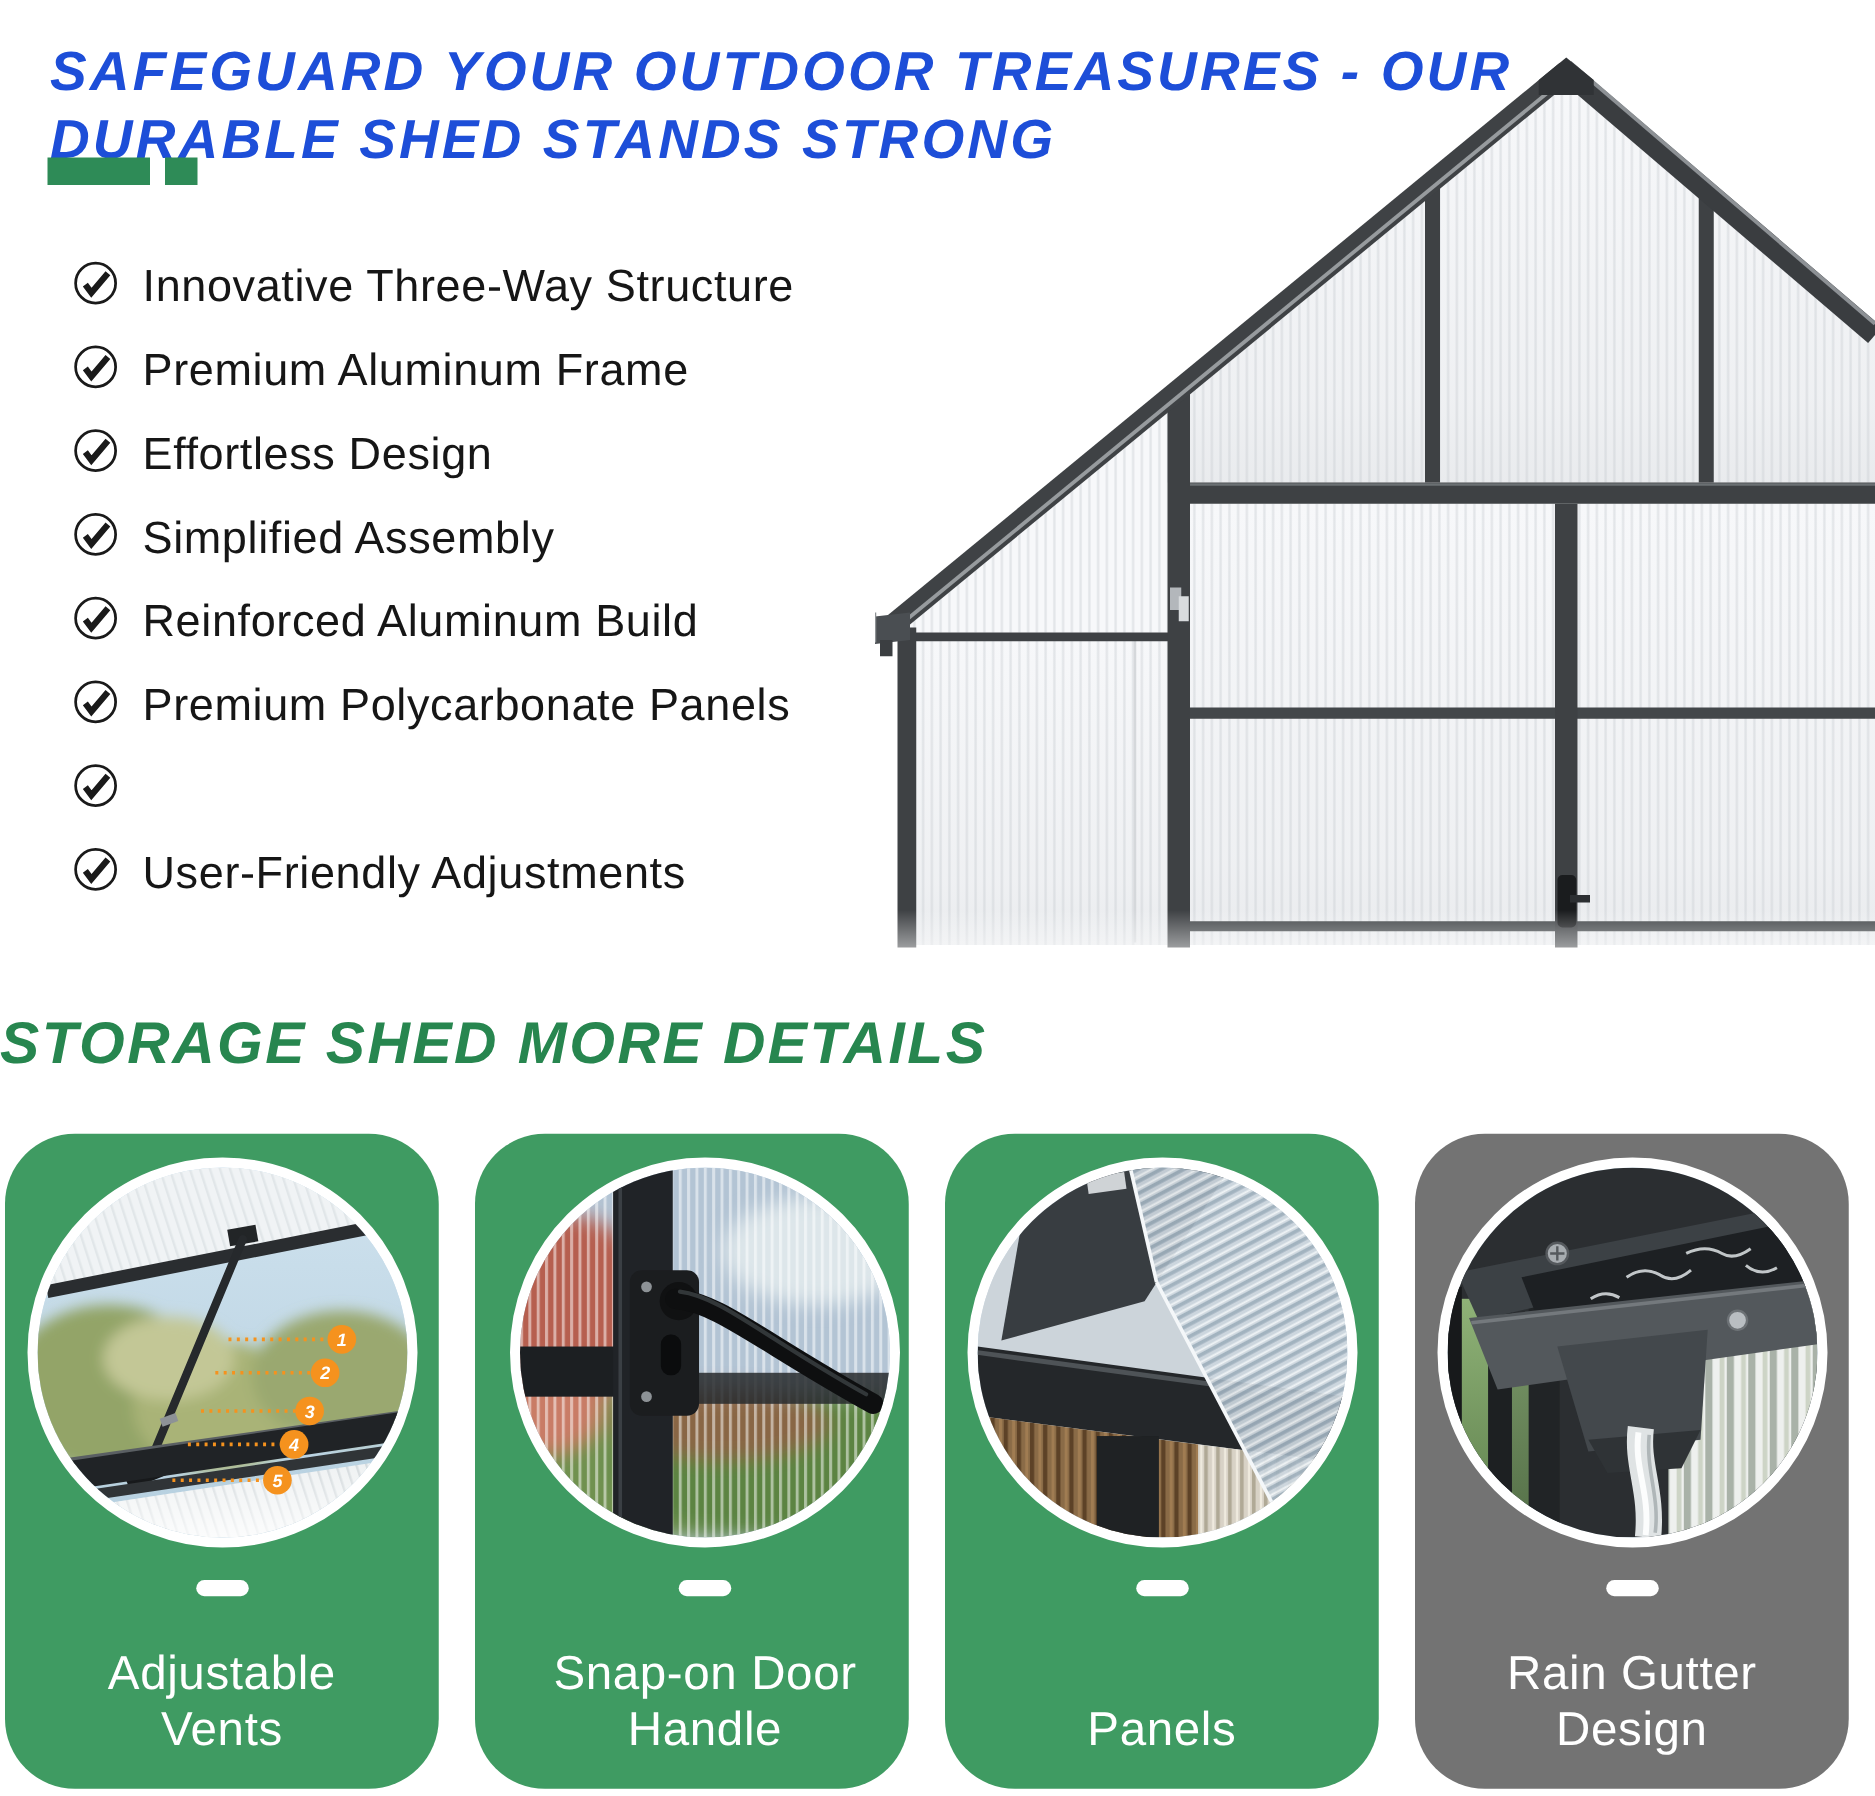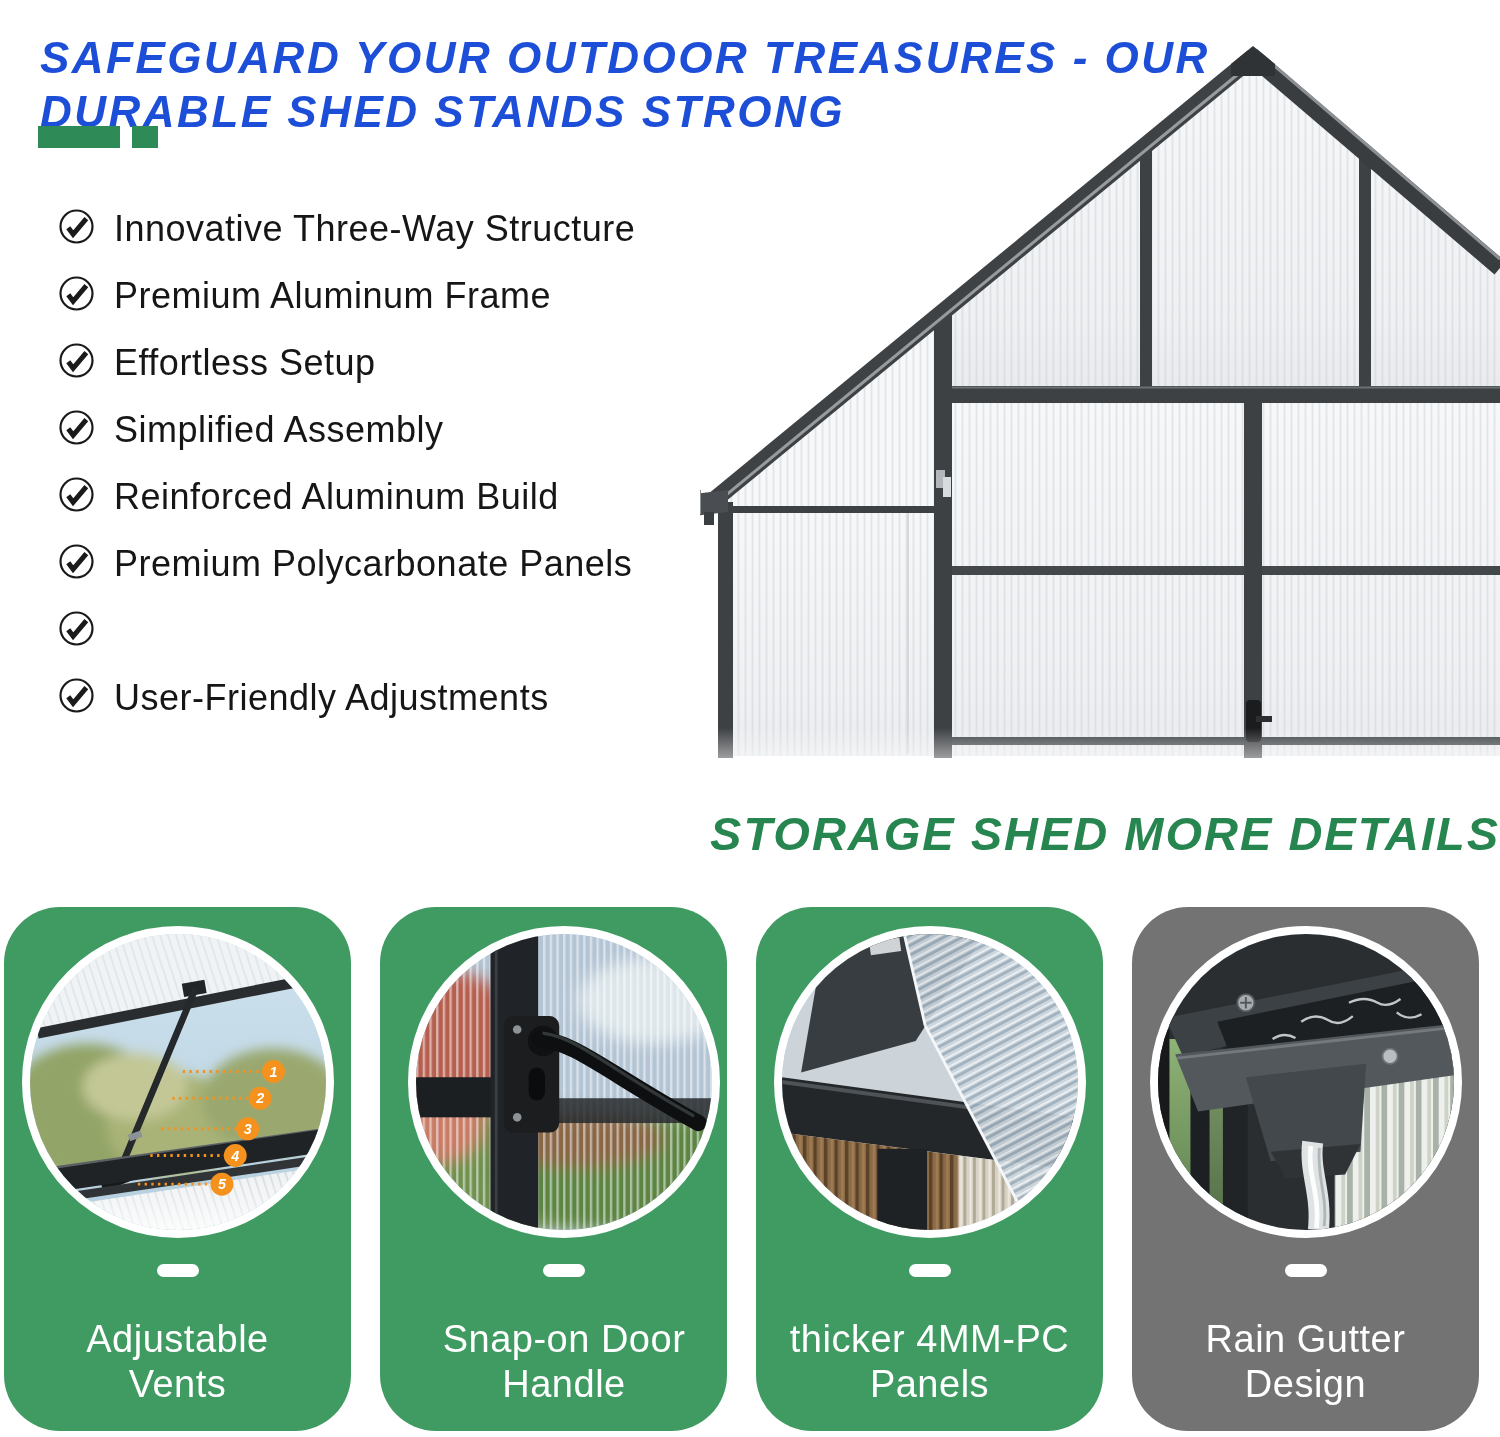--- a/index.html
+++ b/index.html
@@ -21,21 +21,21 @@
   
   .features{position:absolute;left:58px;top:208px;list-style:none;margin:0;padding:0;}
   .feature-item{display:flex;height:67px;}
   .check-icon{width:37px;height:37px;flex:0 0 37px;margin-right:19px;}
   .feature-text{font-size:36px;color:#161616;letter-spacing:0.5px;white-space:nowrap;}
   
   .hero{position:absolute;left:700px;top:40px;width:800px;height:750px;}
   .hero svg{display:block;width:800px;height:750px;}
   
   .details-heading{
-    position:absolute;left:0;top:806px;width:1500px;text-align:right;
+    position:absolute;left:0;top:806px;width:1500px;text-align:left;
     font-style:italic;font-weight:bold;font-size:47px;letter-spacing:2px;
   }
   
   .cards{position:absolute;left:4px;top:907px;width:1492px;display:flex;}
   .feature-card{
     width:347px;height:524px;border-radius:56px;margin-right:29px;
     box-sizing:border-box;padding-top:19px;text-align:center;flex:0 0 347px;
   }
   .feature-card:last-child{margin-right:0;}
   .photo{
@@ -73,21 +73,21 @@
         <circle cx="18.5" cy="18.5" r="16" fill="none" stroke="#1a1a1a" stroke-width="2.2"></circle>
         <path d="M10.5 20.5 L16 26.5 L27.5 9.5" fill="none" stroke="#1a1a1a" stroke-width="5" transform="rotate(6 18 18)"></path>
       </svg>
     <span class="feature-text">Premium Aluminum Frame</span>
   </li>
   <li class="feature-item">
     <svg class="check-icon" viewBox="0 0 37 37">
         <circle cx="18.5" cy="18.5" r="16" fill="none" stroke="#1a1a1a" stroke-width="2.2"></circle>
         <path d="M10.5 20.5 L16 26.5 L27.5 9.5" fill="none" stroke="#1a1a1a" stroke-width="5" transform="rotate(6 18 18)"></path>
       </svg>
-    <span class="feature-text">Effortless Setup</span>
+    <span class="feature-text">Effortless Design</span>
   </li>
   <li class="feature-item">
     <svg class="check-icon" viewBox="0 0 37 37">
         <circle cx="18.5" cy="18.5" r="16" fill="none" stroke="#1a1a1a" stroke-width="2.2"></circle>
         <path d="M10.5 20.5 L16 26.5 L27.5 9.5" fill="none" stroke="#1a1a1a" stroke-width="5" transform="rotate(6 18 18)"></path>
       </svg>
     <span class="feature-text">Simplified Assembly</span>
   </li>
   <li class="feature-item">
     <svg class="check-icon" viewBox="0 0 37 37">
@@ -331,21 +331,21 @@
 
         <polygon points="185,232 310,248 310,310 185,310" fill="url(#paleRibs)"></polygon>
 
         <polygon points="128,0 310,0 310,310 262,310 150,96" fill="url(#sheetRibs)" opacity="0.93"></polygon>
         <line x1="150" y1="96" x2="262" y2="310" stroke="#f4f7f9" stroke-width="3"></line>
         <line x1="128" y1="0" x2="150" y2="96" stroke="#f4f7f9" stroke-width="3"></line>
       </svg>
     </div>
     <div class="dash"></div>
     <div class="card-label">
-      <span>thicker 4MM-PC</span><br>
+      <br>
       <span>Panels</span>
     </div>
   </div>
 
   <div class="feature-card" style="background:#737373;">
     <div class="photo">
       <svg viewBox="0 0 310 310">
         <defs>
           <pattern id="corrug" width="18" height="12" patternUnits="userSpaceOnUse">
             <rect width="18" height="12" fill="#eef0ee"></rect>

